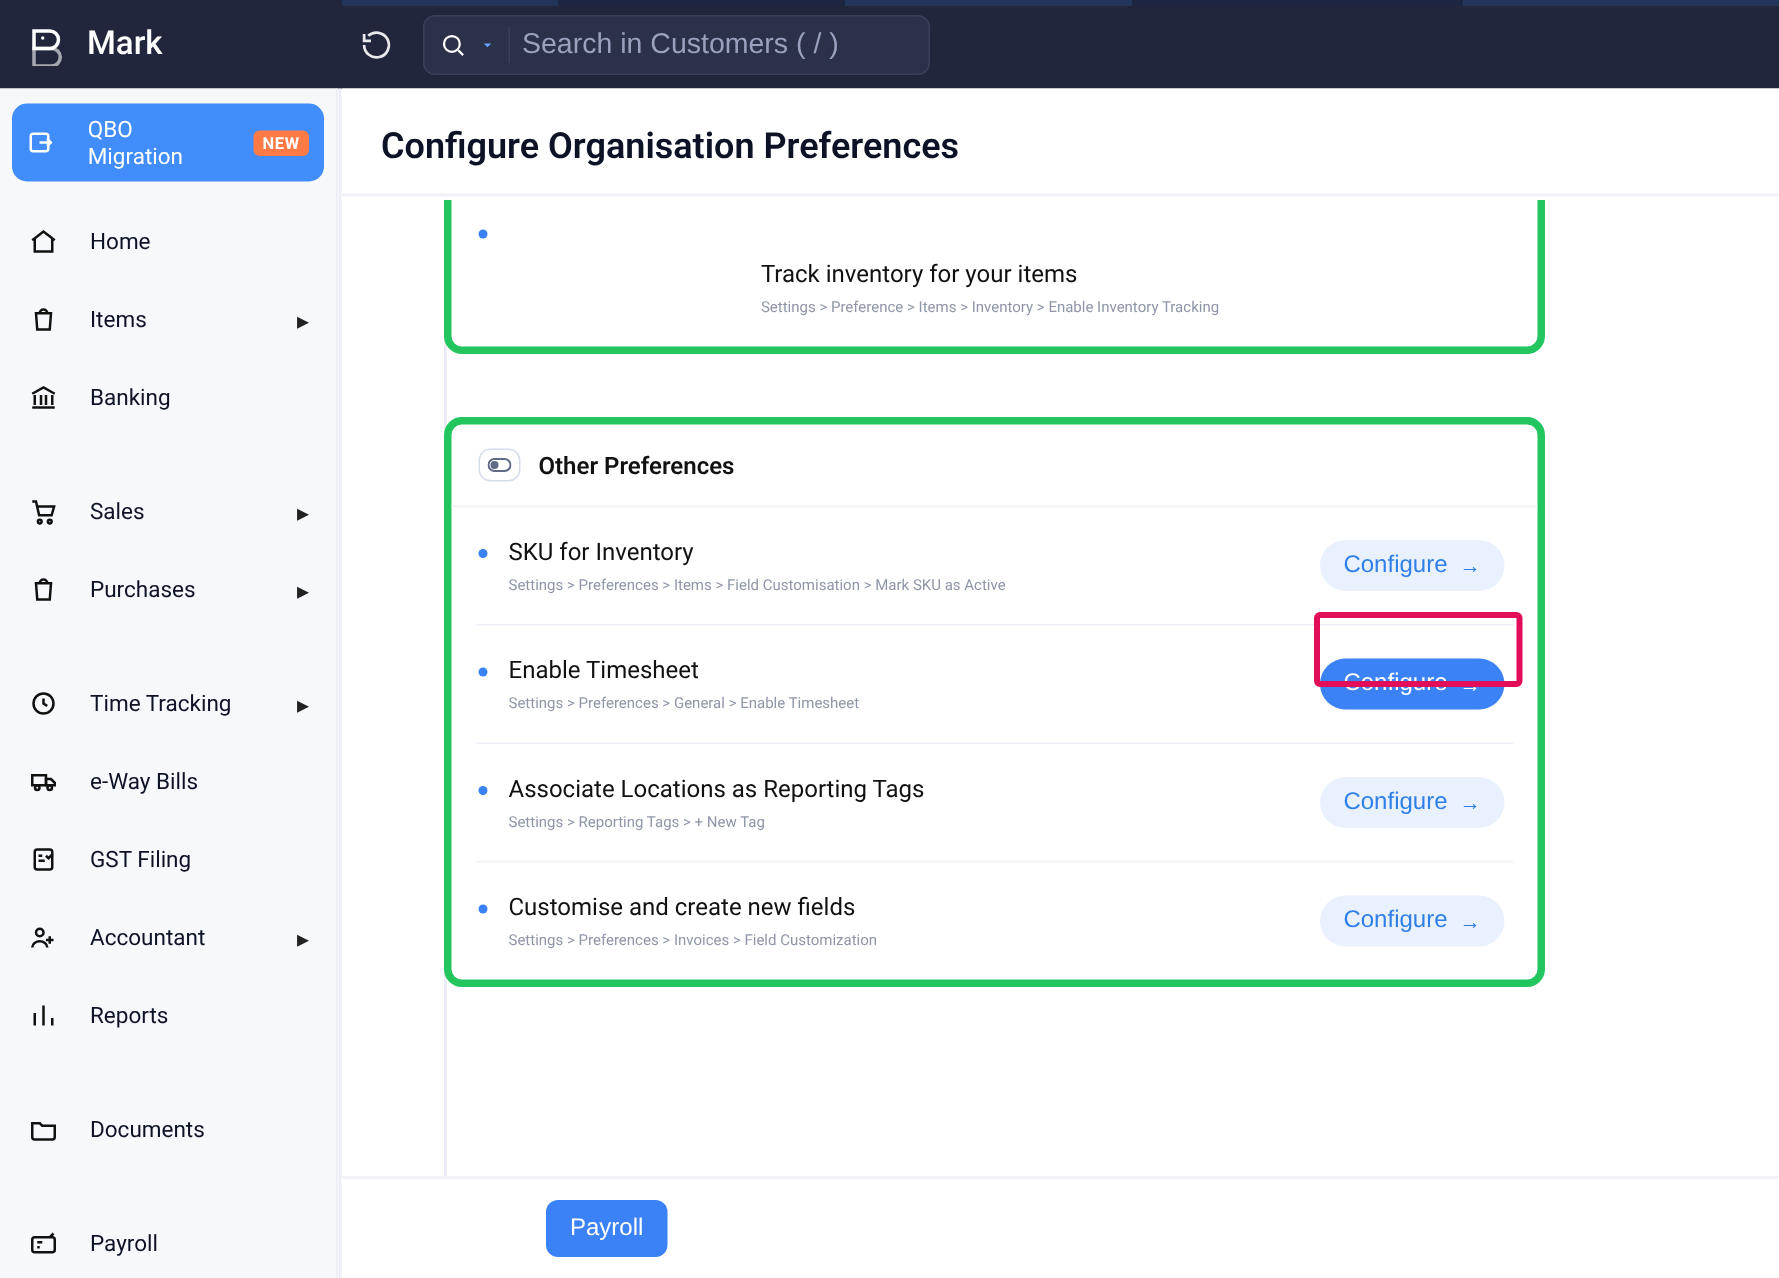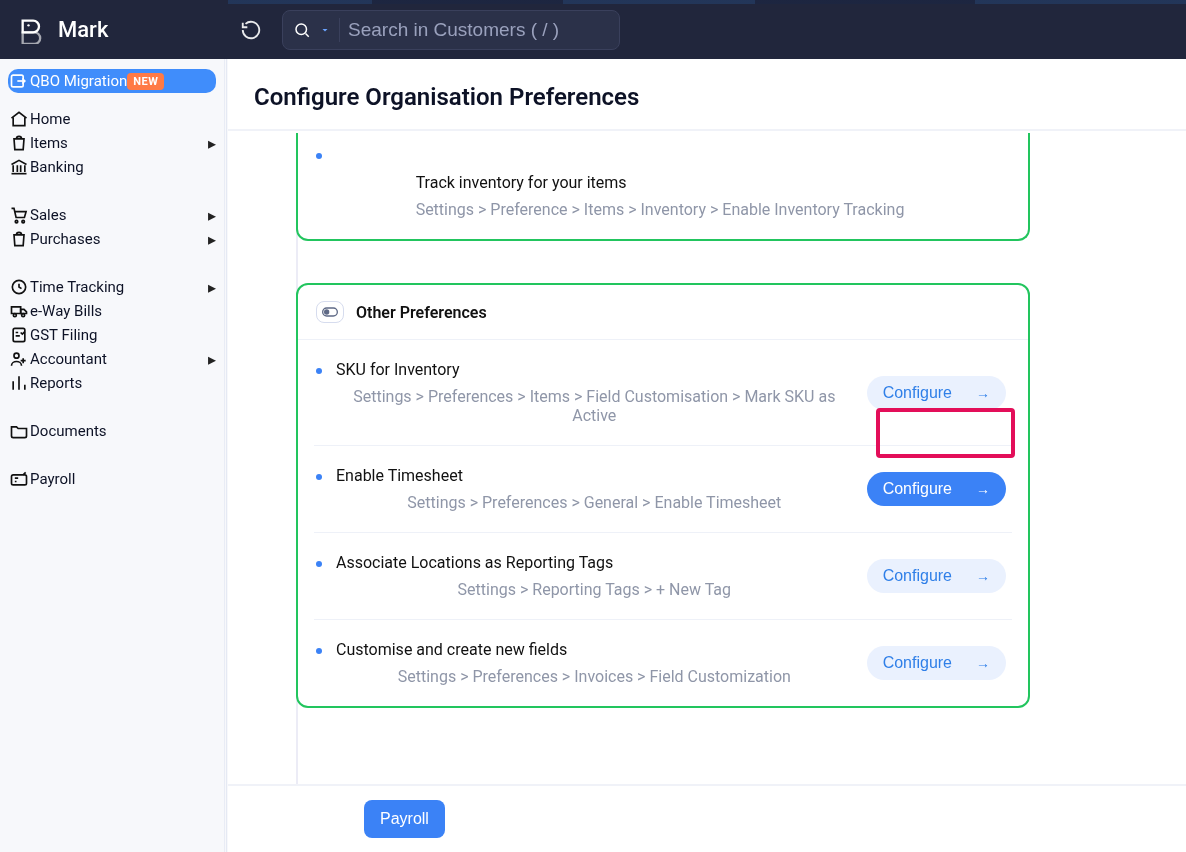--- a/index.html
+++ b/index.html
@@ -16,49 +16,49 @@
   .topbar .search-caret { color: #6aa3ff; }
   .topbar .search-sep { width: 1px; height: 24px; background: #3a405c; }
   .topbar .search-input { flex: 1; background: transparent; border: 0; outline: 0; color: #cfd3e3; font-size: 19px; }
   .topbar .search-input::placeholder { color: #9aa1bd; }
   .top-stripe { position:absolute; left:228px; right:0; top:0; height:4px; background: linear-gradient(90deg,#2b8fff 0 15%,#06245a 15% 35%,#2b8fff 35% 55%,#06245a 55% 78%,#2b8fff 78% 100%); opacity:.15;}
 
   
   .sidebar { position: absolute; left: 0; top: 59px; bottom: 0; width: 225px; background: #f7f8fb; border-right: 1px solid #e9ecf5; }
   .sidebar-divider { position:absolute; left:226px; top:59px; bottom:0; width:1px; background:#e5e9f3; }
   .sidebar .group { padding: 10px 8px 0 8px; }
-  .nav-item { height: 24px; display: flex; align-items: center; gap: 0; padding: 0 0; border-radius: 10px; color: #0d1226; cursor: pointer; }
+  .nav-item { height: 52px; display: flex; align-items: center; gap: 20px; padding: 0 10px; border-radius: 10px; color: #0d1226; cursor: pointer; }
   .nav-item .label { font-size: 15px; }
   .nav-item .icon { width: 22px; display: inline-flex; justify-content: center; }
   .nav-item .chevron { margin-left: auto; color: #222; }
   .nav-item.active { background: #408dfb; color: #fff; }
   .badge { background: #ff7a45; color: #fff; font-size: 11px; font-weight: 700; border-radius: 4px; padding: 2px 6px; letter-spacing: .5px; }
   .gap-14 { height: 14px; }
   .gap-24 { height: 24px; }
 
   
   .main { position: absolute; left: 228px; top: 59px; right: 0; bottom: 0; background: #fff; }
   .main .page-title { padding: 24px 26px 18px 26px; font-size: 24px; font-weight: 600; color: #0d1226; }
   .main .title-sep { height: 2px; background: #f0f2f8; }
   .content { position: absolute; left: 68px; right: 0; top: 74px; bottom: 68px; padding-right: 20px; overflow: hidden; }
   .left-rail { position: absolute; left: 68px; top: 74px; bottom: 68px; width: 2px; background: #ececf6; }
 
-  .card { width: 734px; border: 2px solid #22c55e; border-radius: 12px; margin-left: 0; background: #fff; }
+  .card { width: 734px; border: 5px solid #22c55e; border-radius: 12px; margin-left: 0; background: #fff; }
   .card + .card { margin-top: 26px; }
   .card-head { display: flex; align-items: center; gap: 12px; padding: 16px 18px; border-bottom: 1px solid #eef1f8; }
   .card-head .icon-pill { width: 28px; height: 22px; border: 1px solid #d6dcee; border-radius: 8px; display:flex; align-items:center; justify-content:center;}
   .card-head .title { font-size: 16px; font-weight: 600; color: #111; }
   .card-body { padding: 0 16px; }
   .pref-row { display: flex; align-items: center; padding: 20px 6px 20px 0; border-top: 1px solid #eef1f8; gap: 14px; }
   .pref-row:first-child { border-top: 0; }
   .bullet { width: 6px; height: 6px; border-radius: 50%; background: #3b82f6; margin-top: 8px; align-self: flex-start; margin-left: 2px; flex:0 0 auto; }
   .pref-main { flex: 1; }
   .pref-title { font-size: 16px; color: #111; margin-bottom: 8px; }
-  .pref-path { font-size: 16px; color: #8f96a8; text-align: center; }
-  .btn { display: inline-flex; align-items: center; gap: 24px; font-size: 16px; border-radius: 999px; padding: 8px 16px; cursor: pointer; border: 0; text-align: center; }
+  .pref-path { font-size: 10px; color: #8f96a8; }
+  .btn { display: inline-flex; align-items: center; gap: 8px; font-size: 16px; border-radius: 999px; padding: 8px 16px; cursor: pointer; border: 0; text-align: center; }
   .btn-ghost { background: #eaf1fe; color: #2f7fe8; }
   .btn-primary { background: #3b82f6; color: #fff; }
   .arrow { font-size: 14px; }
 
   .card-top { border-top: 0; border-top-left-radius: 0; border-top-right-radius: 0; }
   .card-top .card-body .pref-row { padding-top: 12px; flex-direction: column; }
 
   
   .highlight-box { position: absolute; border: 4px solid #e30e59; border-radius: 4px; pointer-events: none; }
 

